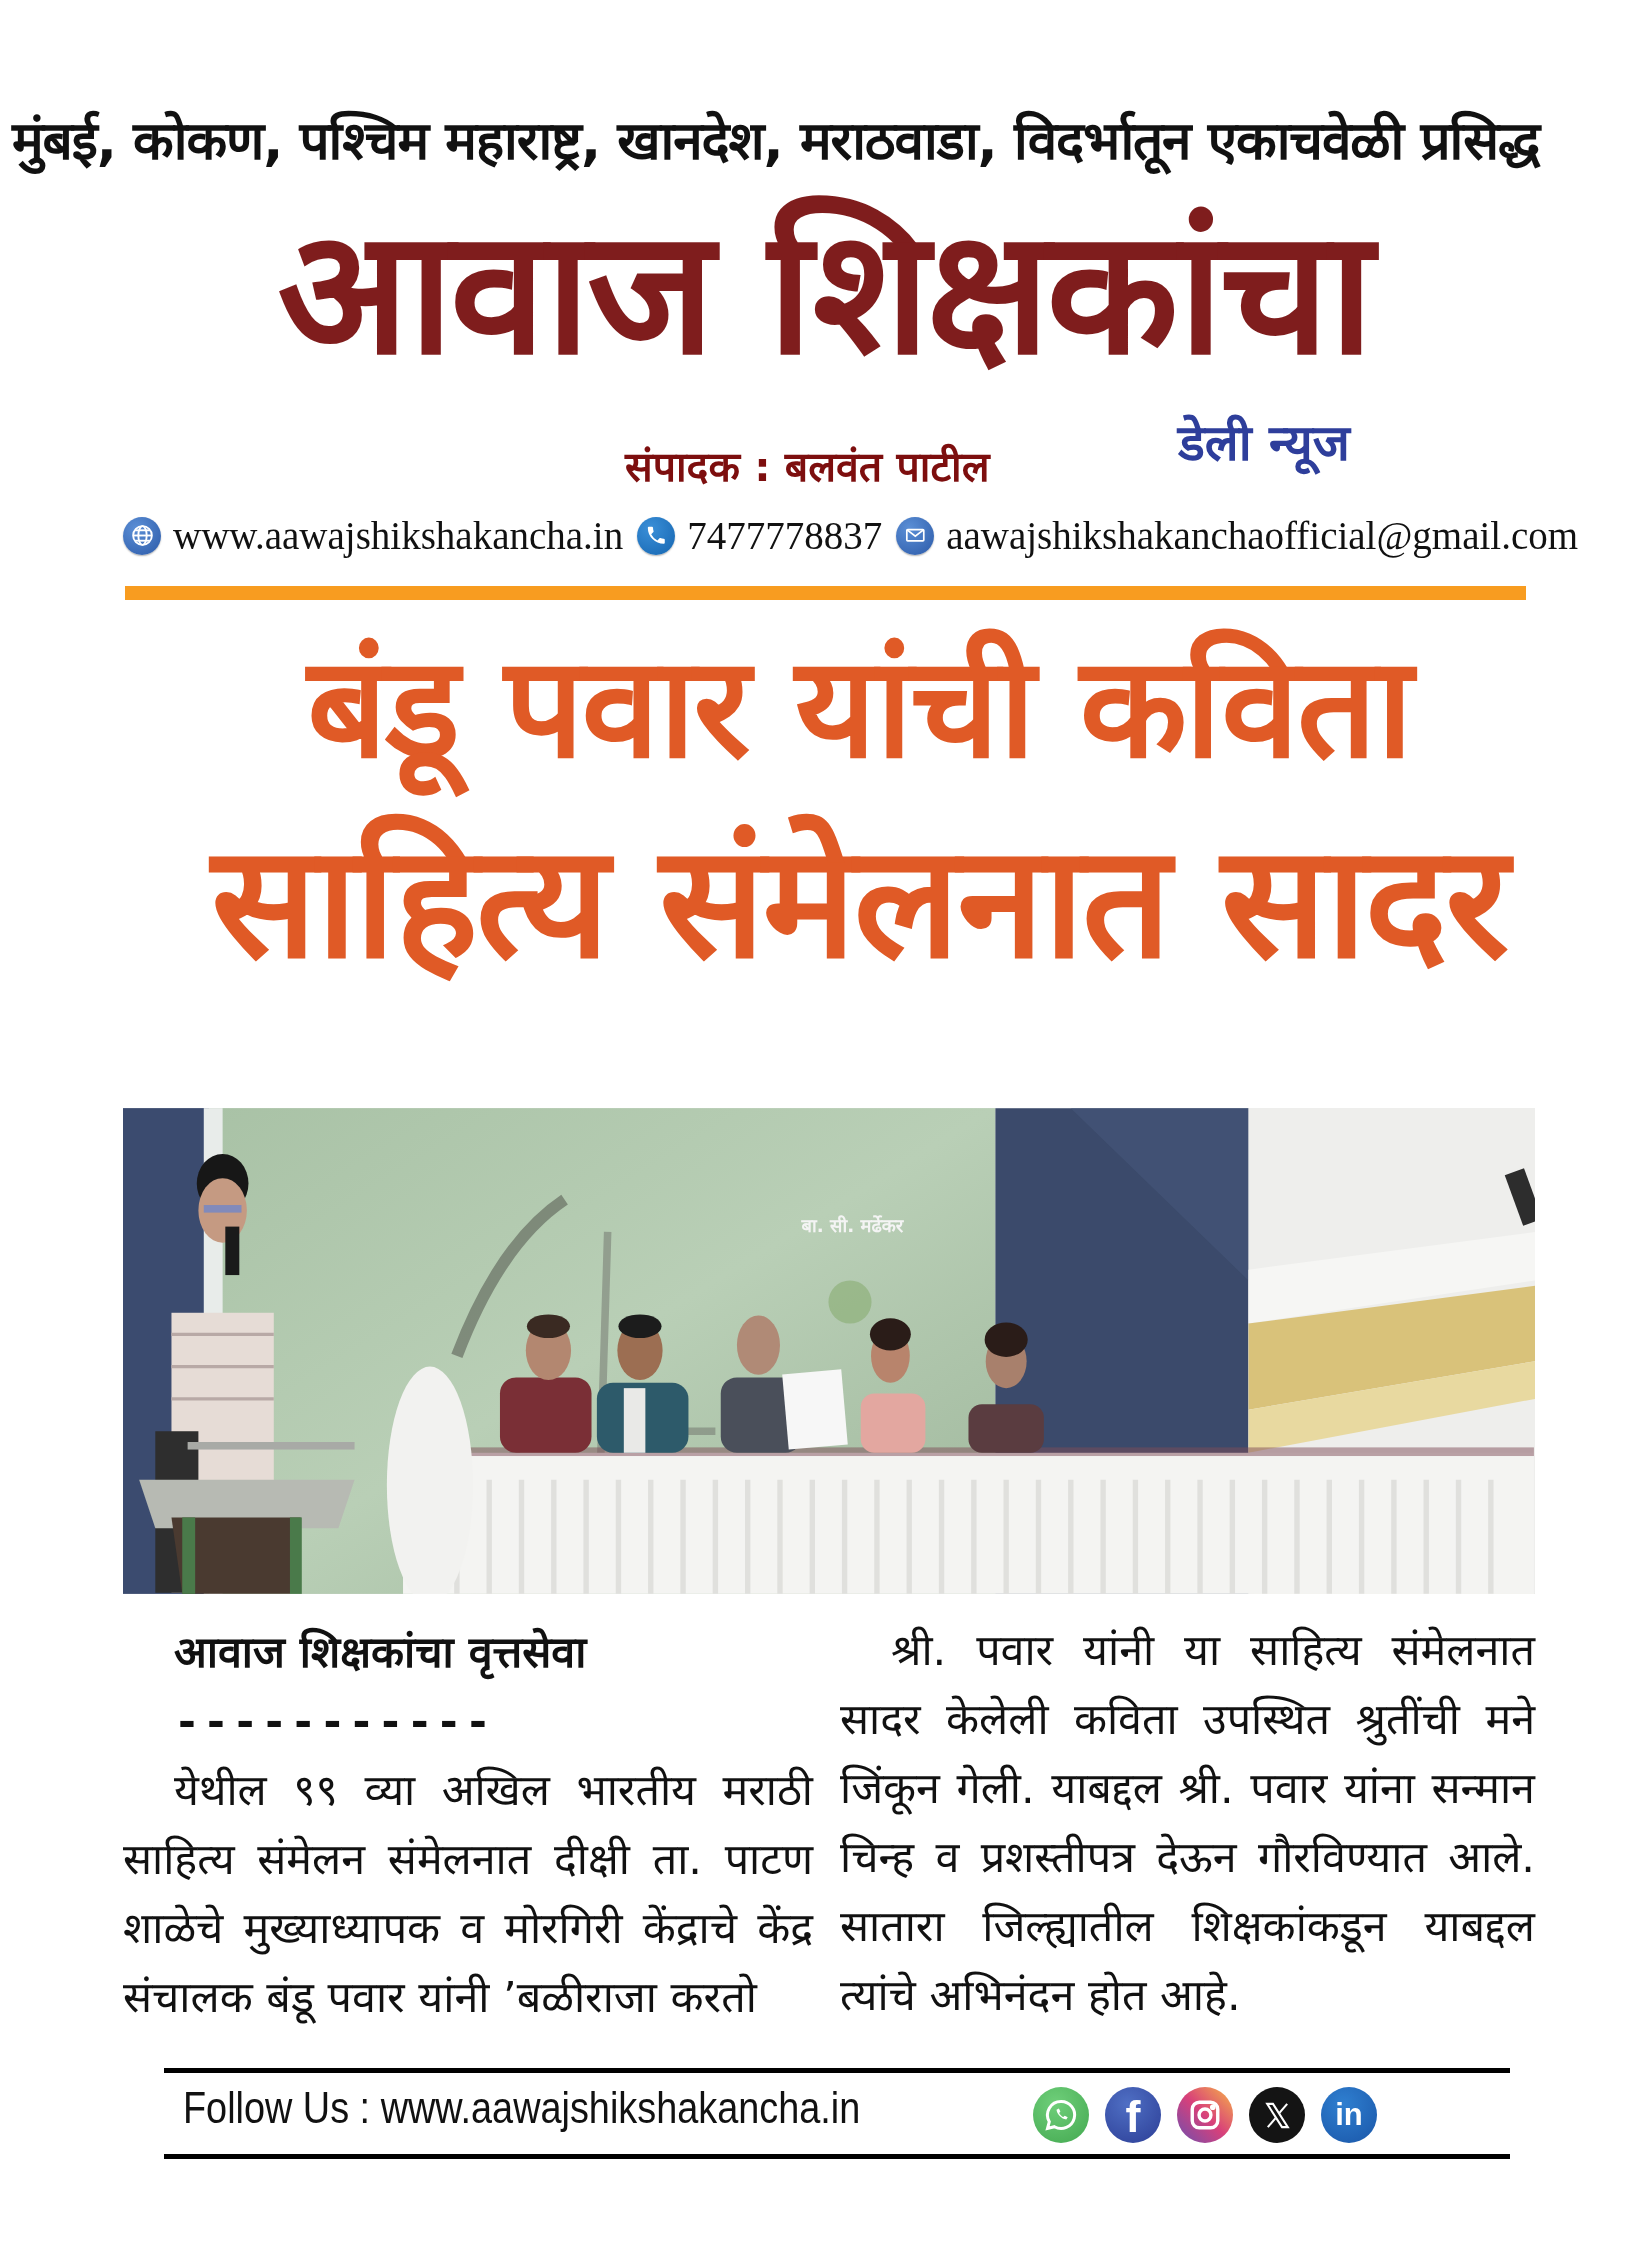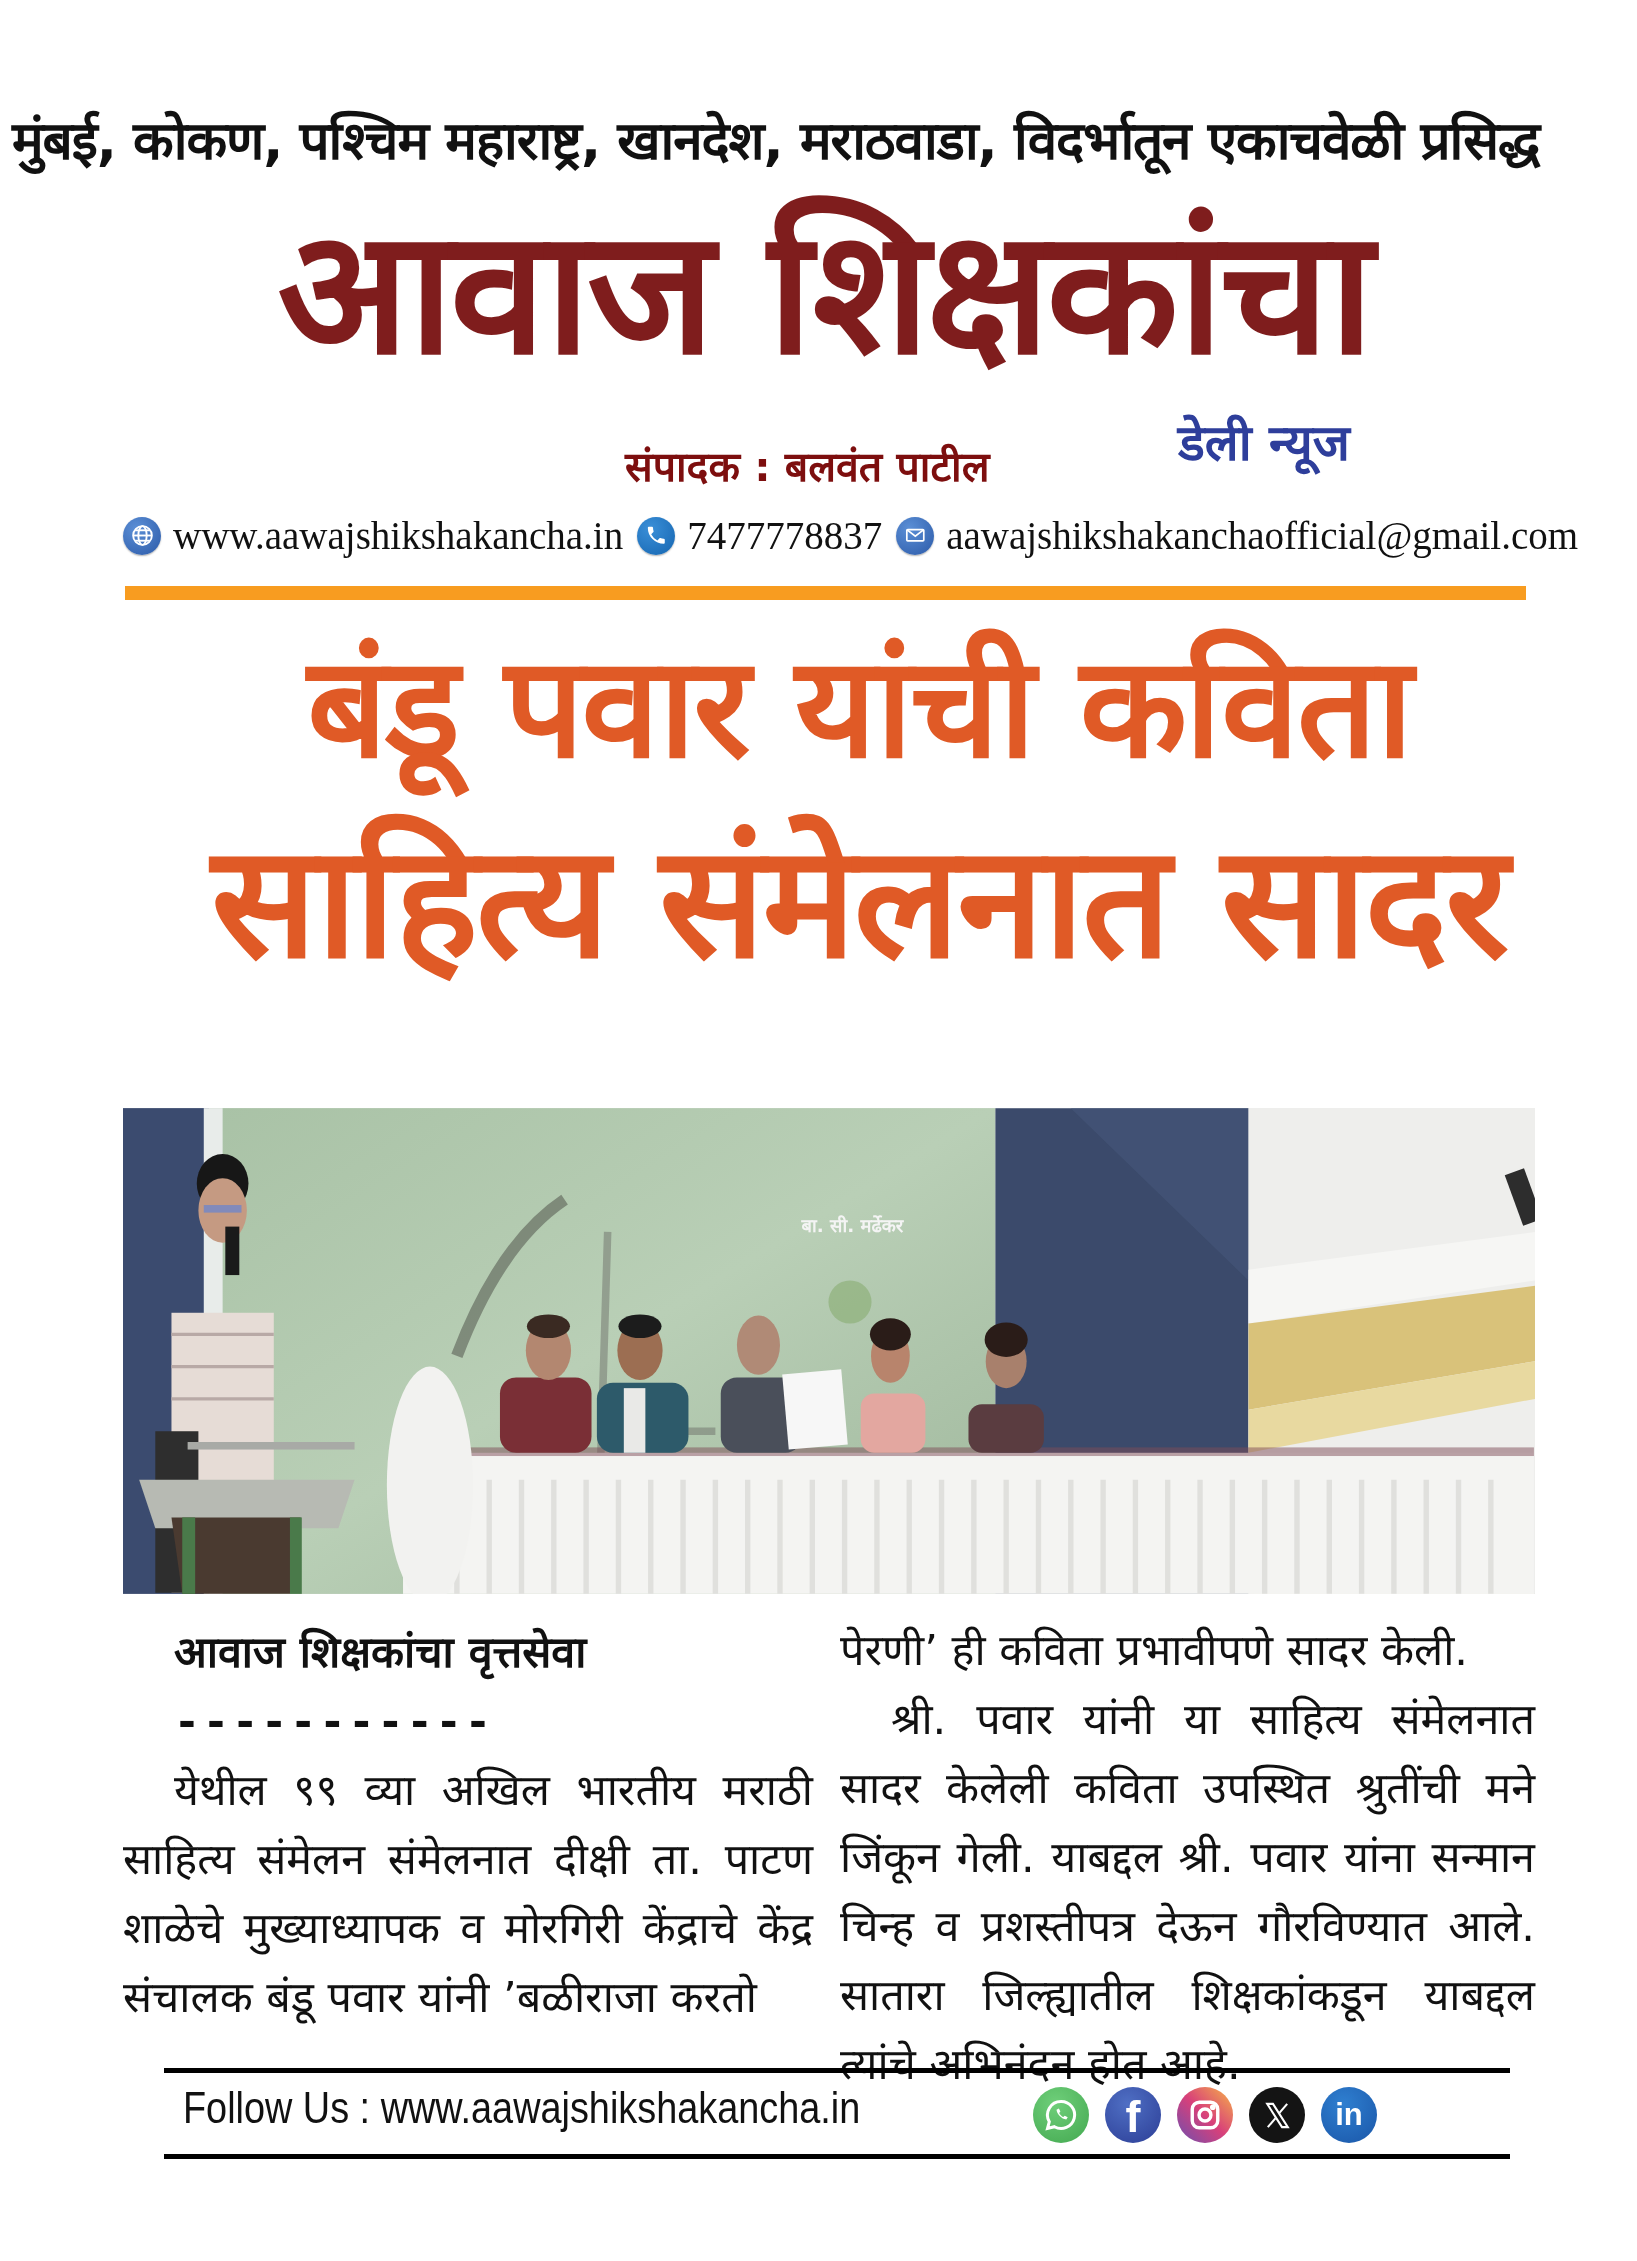--- a/index.html
+++ b/index.html
@@ -155,21 +155,20 @@
   </svg>
 </div>
 
 <div class="abs body-col col-left">
   <div class="byline">आवाज शिक्षकांचा वृत्तसेवा</div>
   <div class="dashes">-----------</div>
   <div class="indent">येथील ९९ व्या अखिल भारतीय मराठी साहित्य संमेलन संमेलनात दीक्षी ता. पाटण शाळेचे मुख्याध्यापक व मोरगिरी केंद्राचे केंद्र संचालक बंडू पवार यांनी ’बळीराजा करतो</div>
 </div>
 
 <div class="abs body-col col-right">
-  <div>पेरणी’ ही कविता  प्रभावीपणे सादर केली.</div>
   <div class="indent">श्री. पवार यांनी या साहित्य संमेलनात सादर केलेली कविता उपस्थित श्रुतींची मने जिंकून गेली. याबद्दल श्री. पवार यांना सन्मान चिन्ह व प्रशस्तीपत्र देऊन गौरविण्यात आले. सातारा जिल्ह्यातील शिक्षकांकडून याबद्दल त्यांचे अभिनंदन होत आहे.</div>
 </div>
 
 <div class="abs footer-rule" style="top:2068px;"></div>
 <div class="abs follow">Follow Us : www.aawajshikshakancha.in</div>
 <div class="abs social">
   <span class="sicon" style="background: radial-gradient(circle at 40% 30%, #6fcf7a, #43a850);">
     <svg width="36" height="36" viewBox="0 0 24 24" fill="none" stroke="#fff" stroke-width="2">
       <path d="M12 3a9 9 0 0 0-7.8 13.5L3 21l4.6-1.2A9 9 0 1 0 12 3z"></path>
       <path d="M9 8.5c.2 2.8 3.4 6.2 6.5 6.5l1-1.5-2-1-1 .8c-1-.4-2.3-1.7-2.7-2.7l.8-1-1-2z" fill="#fff" stroke="none"></path>

